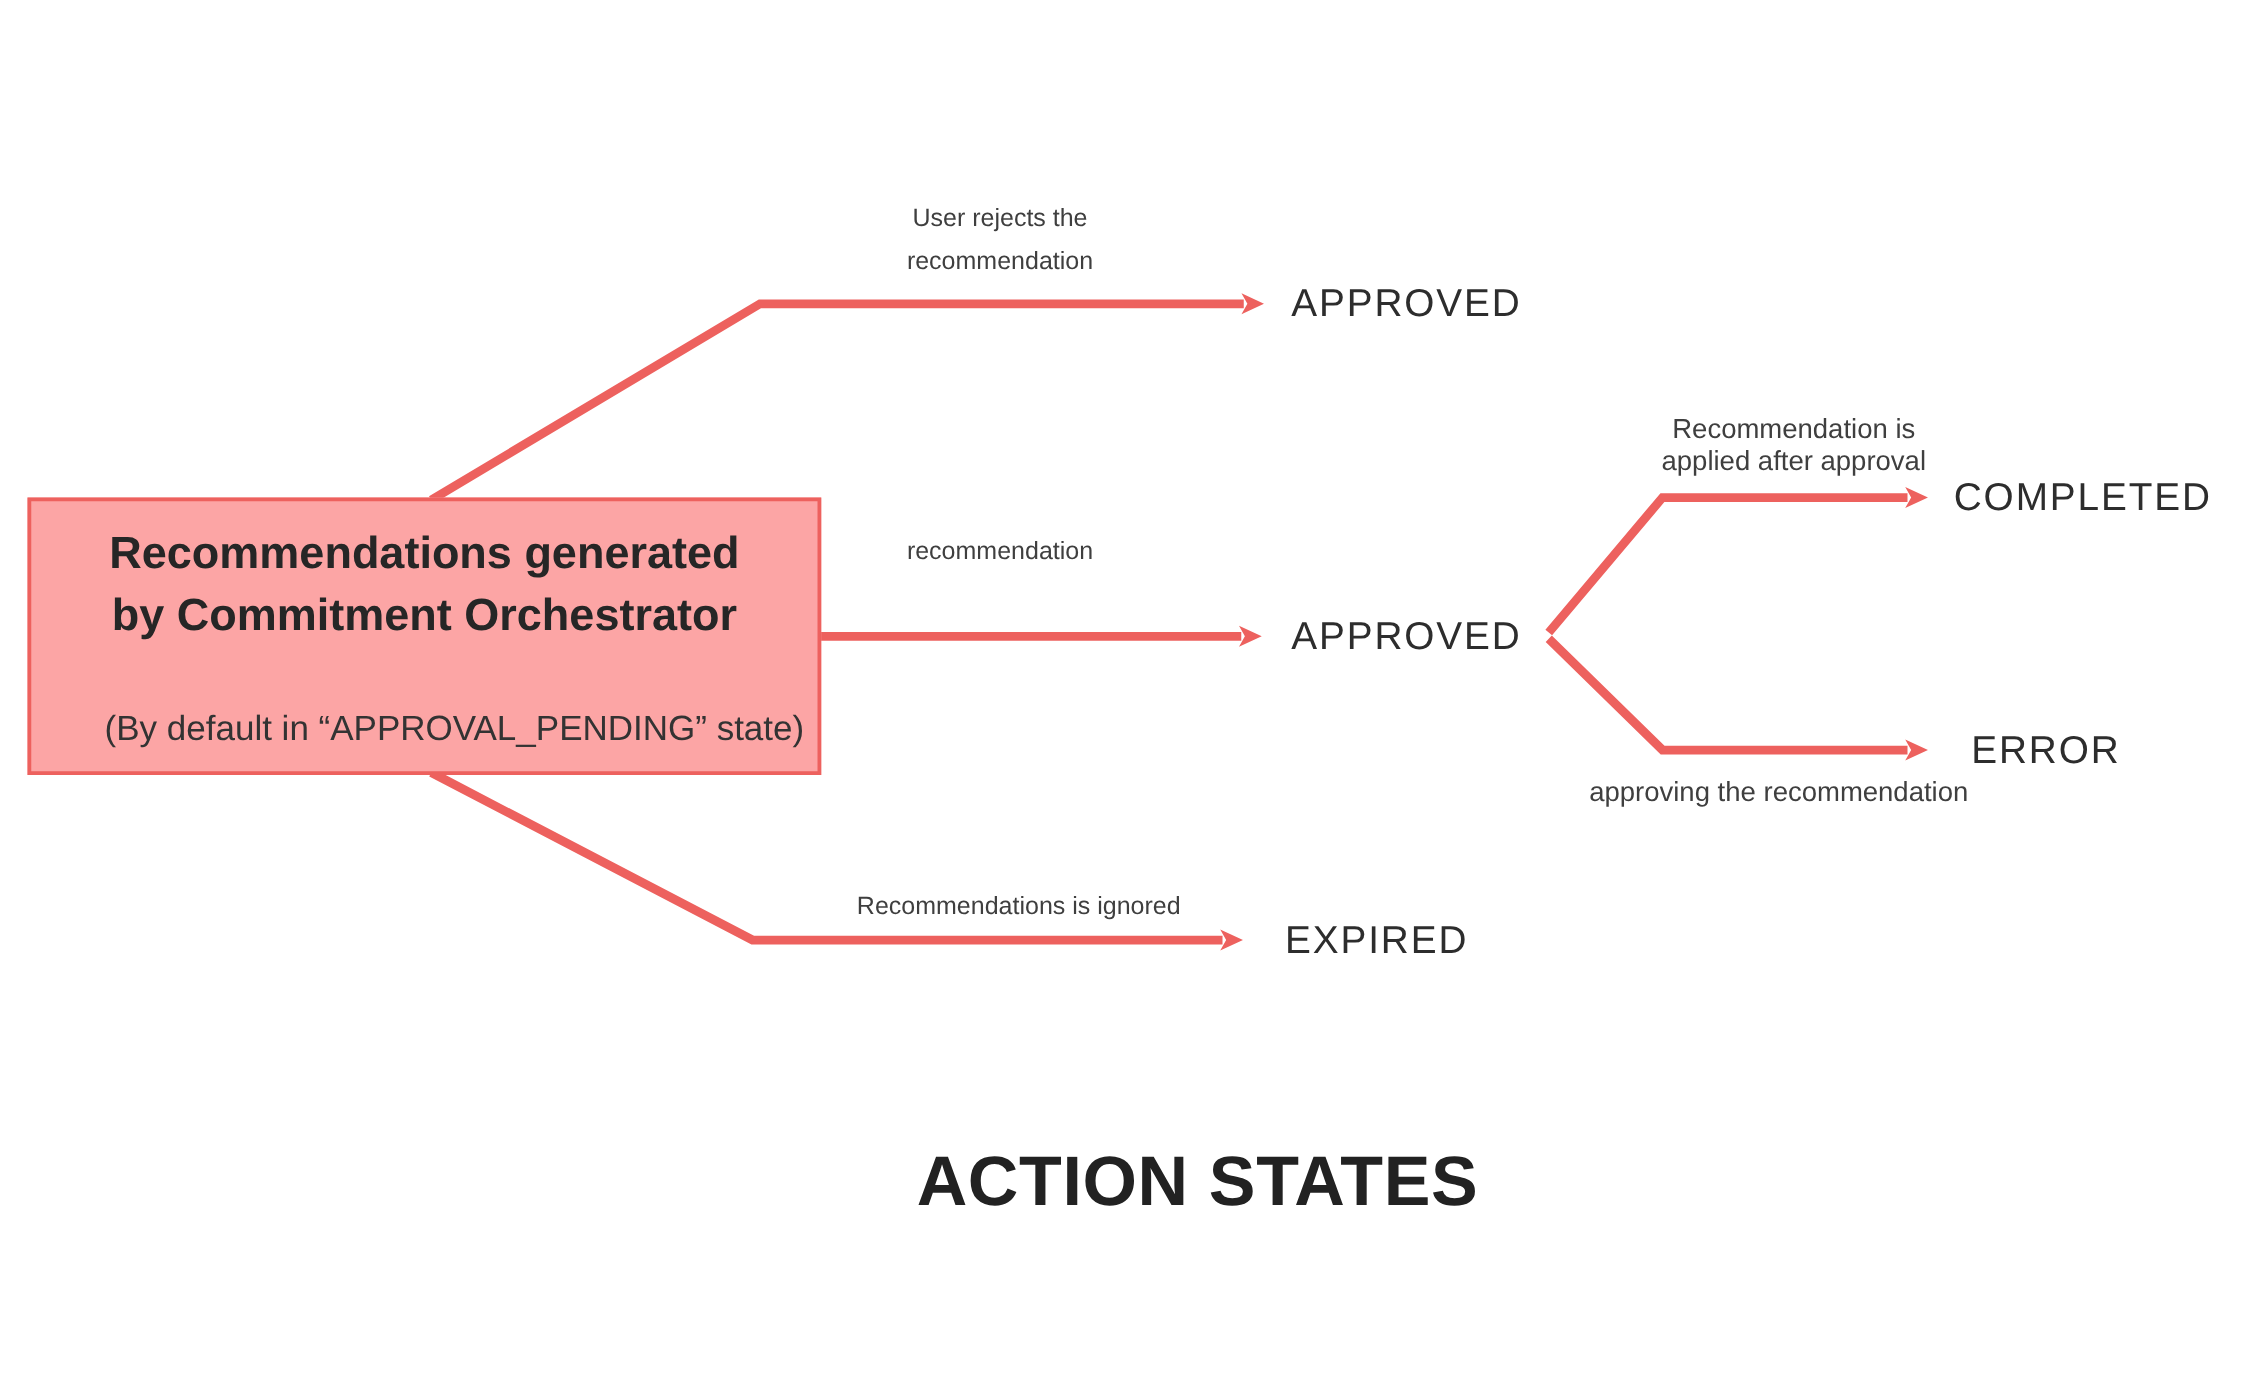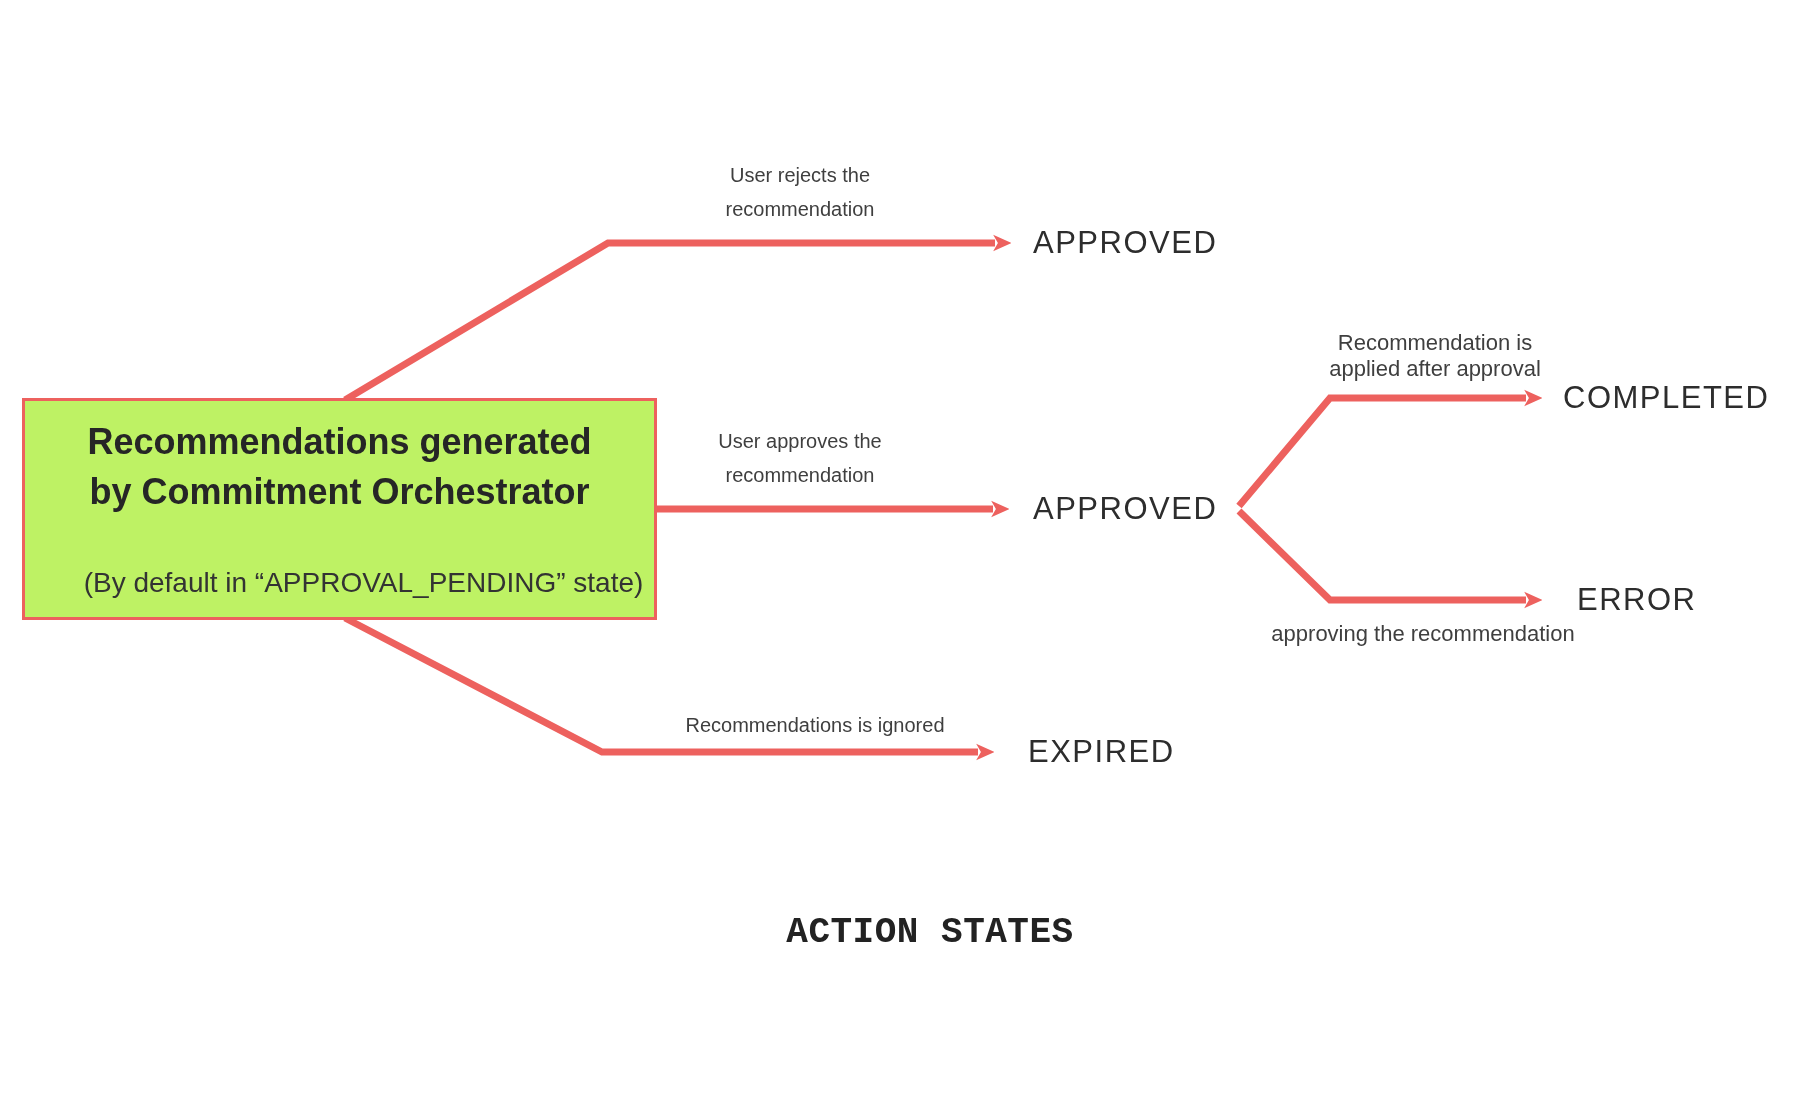--- a/index.html
+++ b/index.html
@@ -9,21 +9,21 @@
     background:#ffffff;
     font-family:"Liberation Sans", sans-serif;
     overflow:hidden;
   }
   svg.flow{position:absolute;left:0;top:0;}
   .source-box{
     position:absolute;
     left:22px;top:398px;
     width:629px;height:216px;
     border:3px solid #ed615e;
-    background:#bef264;
+    background:#fca5a5;
   }
   .source-title{
     position:absolute;left:0;right:0;top:16px;
     text-align:center;
     font-size:36px;line-height:50px;font-weight:700;
     color:#262626;
   }
   .source-subtitle{
     position:absolute;left:0;right:0;top:166px;
     text-align:center;
@@ -42,27 +42,26 @@
     position:absolute;
     text-align:center;
     font-size:20px;line-height:34px;font-weight:400;
     color:#3f3f3f;
   }
   .t-label.small{
     font-size:22px;line-height:26px;
   }
   .diagram-title{
     position:absolute;
-    left:680px;top:912px;width:500px;
+    left:708px;top:912px;width:500px;
     text-align:center;
-    font-size:36px;font-weight:800;
+    font-size:56px;font-weight:800;
     letter-spacing:0.5px;
     color:#222222;
     white-space:nowrap;
-    font-family:Liberation Mono, monospace;
   }
 </style>
 </head>
 <body>
 
 <div class="canvas">
 
   <svg class="flow" width="1804" height="1100" viewBox="0 0 1804 1100">
     <defs>
       <marker id="ah" viewBox="0 0 10 10" refX="1" refY="5" markerWidth="2.6" markerHeight="2.6" orient="auto-start-reverse">
@@ -85,21 +84,20 @@
     </div>
     <div class="source-subtitle">(By default in “APPROVAL_PENDING” state)</div>
   </div>
 
   <div class="t-label" style="left:680px;top:158px;width:240px;">
     <span style="display:block">User rejects the</span>
     <span style="display:block">recommendation</span>
   </div>
 
   <div class="t-label" style="left:680px;top:424px;width:240px;">
-    <span style="display:block">User approves the</span>
     <span style="display:block">recommendation</span>
   </div>
 
   <div class="t-label" style="left:615px;top:708px;width:400px;">
     <span style="display:block">Recommendations is ignored</span>
   </div>
 
   <div class="t-label small" style="left:1310px;top:330px;width:250px;">
     <span style="display:block">Recommendation is</span>
     <span style="display:block">applied after approval</span>

